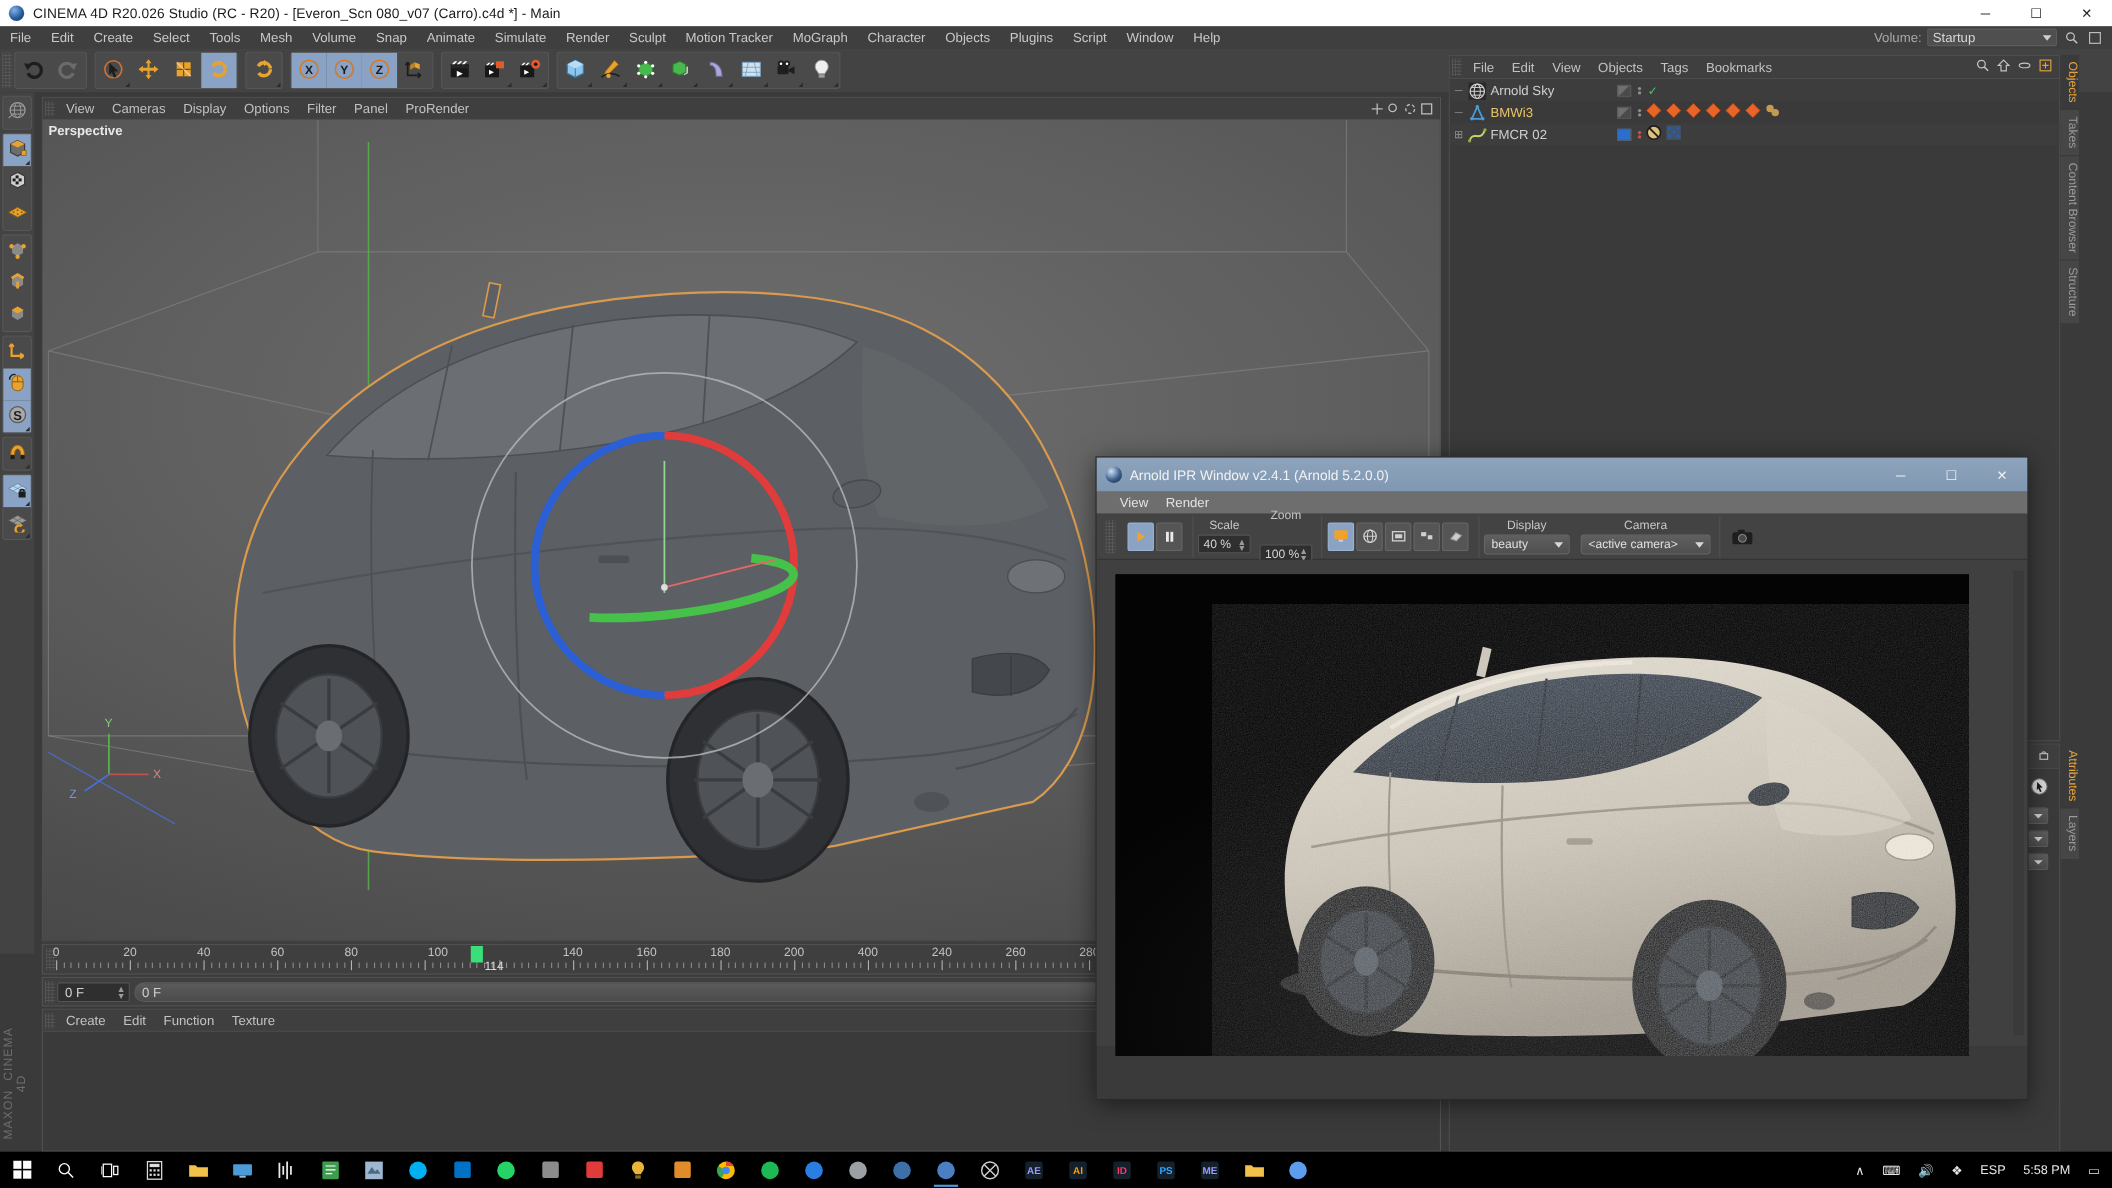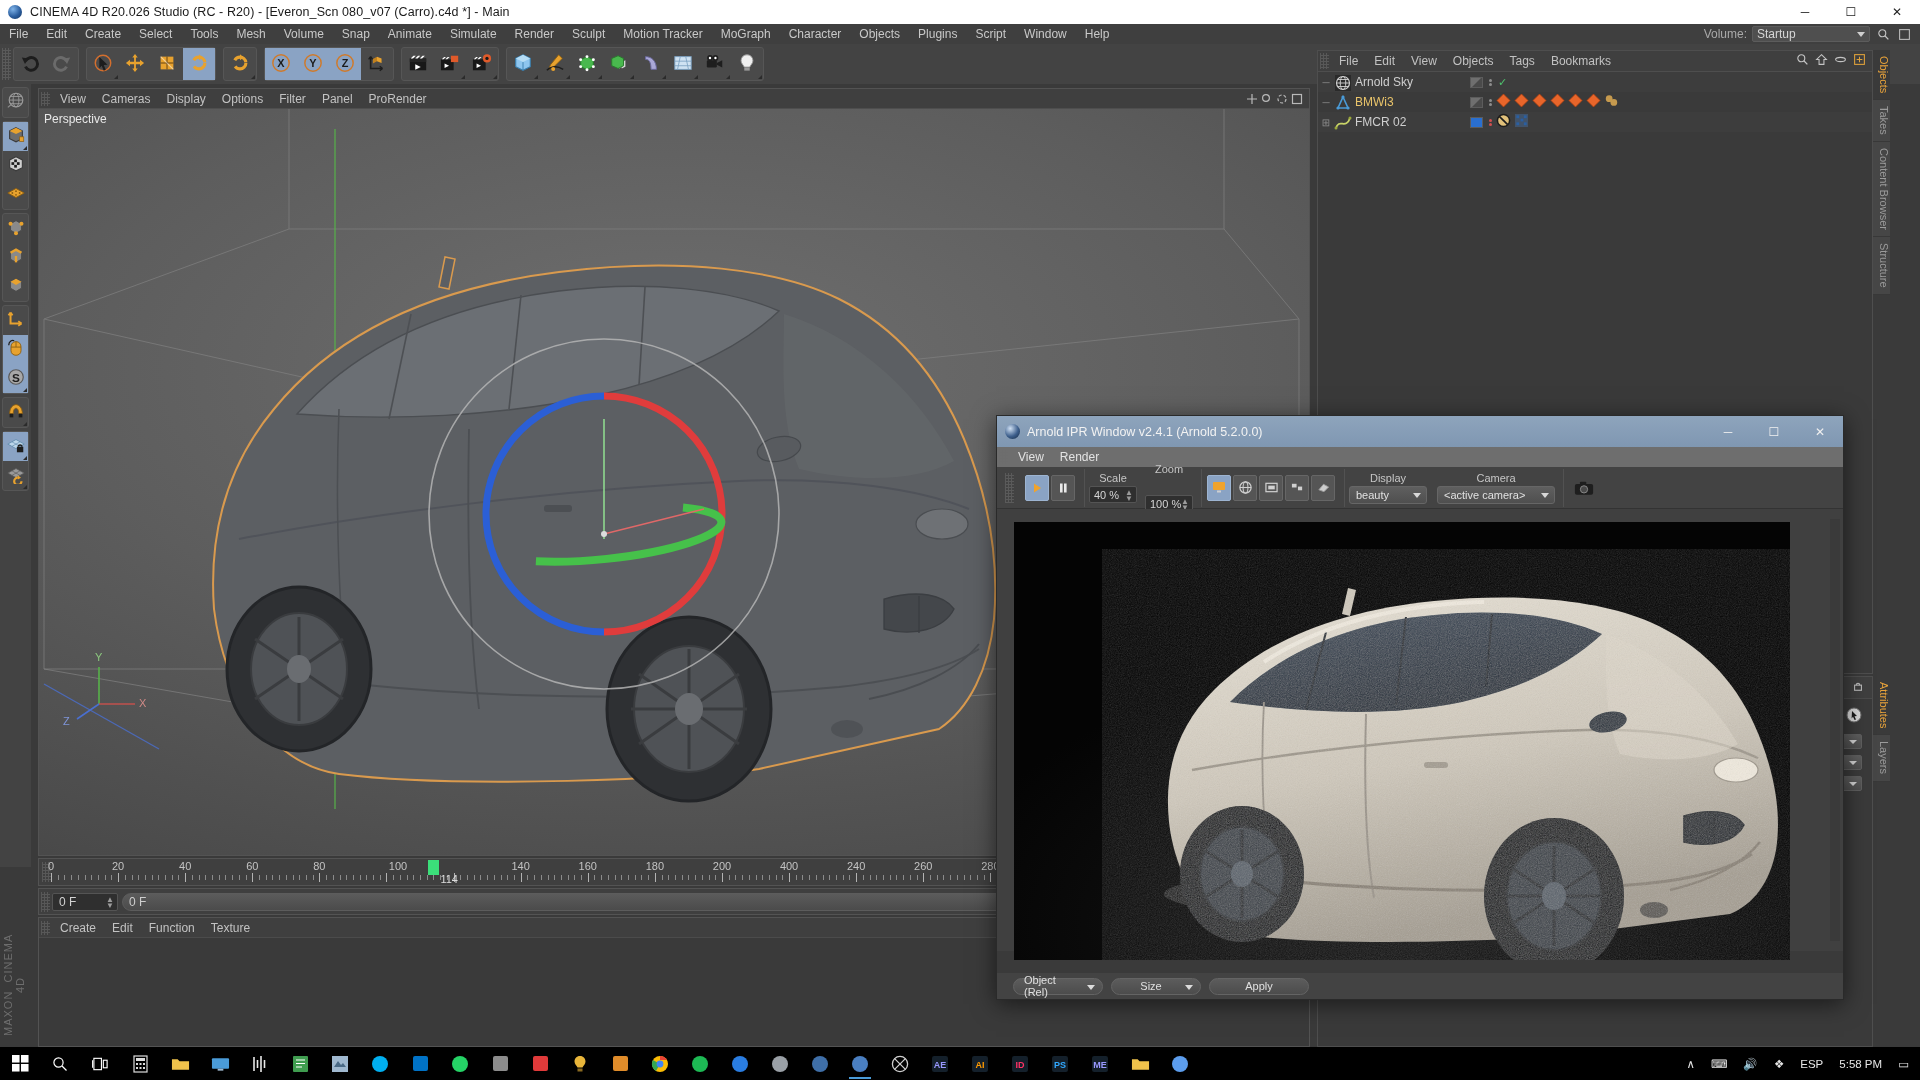--- a/index.html
+++ b/index.html
@@ -49,21 +49,21 @@
 
   
   .vpwrap { position:absolute; left:38px; top:88px; width:1272px; height:768px; background:#2b2b2b; border:1px solid #535353; }
   .vpmenu { height:20px; background:#3f3f3f; display:flex; align-items:center; border-bottom:1px solid #4e4e4e; }
   .vpmenu .mi { padding:0 8px; font-size:12px; color:#c2c2c2; }
   .vpmenu .axicons { margin-left:auto; display:flex; gap:3px; padding-right:6px; }
   .vpmenu .axicons span { width:12px;height:12px; display:block; }
   .vp { position:absolute; left:0; right:0; top:20px; bottom:0;
         background:
          radial-gradient(ellipse 120% 100% at 50% 35%, #6f6f6f 0%, #5d5d5d 40%, #4a4a4a 75%, #3b3b3b 100%); overflow:hidden; }
-  .vplabel { position:absolute; left:5px; top:3px; font-size:12px; color:#e8e8e8; z-index:8;}
+  .vplabel { position:absolute; left:5px; top:3px; font-size:12px; color:#e8e8e8; z-index:8;font-weight:bold;}
 
   
   .tlwrap { position:absolute; left:38px; top:858px; width:1272px; height:28px; background:#3f3f3f; border:1px solid #535353; }
   .tlruler { position:absolute; left:12px; right:4px; top:0; height:27px; }
   .tltick { position:absolute; top:16px; width:1px; height:5px; background:#8b8b8b; }
   .tltick.maj { height:9px; top:14px; background:#b3b3b3; }
   .tlnum { position:absolute; top:1px; font-size:11px; color:#c3c3c3; transform:translateX(-50%); }
   .playhead { position:absolute; top:1px; width:11px; height:15px; background:#3bdf7a; }
   .phnum { position:absolute; top:14px; font-size:11px; color:#ddd; }
 
@@ -1311,31 +1311,20 @@
               <path d="M492 374 L588 374"></path>
             </g>
             <ellipse cx="540" cy="374" rx="12" ry="14" fill="#5b636c"></ellipse>
           </g>
         </svg>
       </div>
       <div class="ipr-scroll-v"></div>
     </div>
 
 
-    <div class="ipr-bottom">
-      <div class="pill dd" style="width:90px;">
-        <span>Object (Rel)</span>
-      </div>
-      <div class="pill dd" style="width:90px;">
-        <span>Size</span>
-      </div>
-      <div class="pill" style="width:100px;">
-        <span>Apply</span>
-      </div>
-    </div>
   </div>
 
   <div class="taskbar" id="taskbar-host">
     <div class="tkicon">
       <svg width="17" height="17" viewBox="0 0 18 18">
           <rect x="0" y="0" width="8" height="8" fill="#fff"></rect>
           <rect x="9.5" y="0" width="8" height="8" fill="#fff"></rect>
           <rect x="0" y="9.5" width="8" height="8" fill="#fff"></rect>
           <rect x="9.5" y="9.5" width="8" height="8" fill="#fff"></rect>
         </svg>

